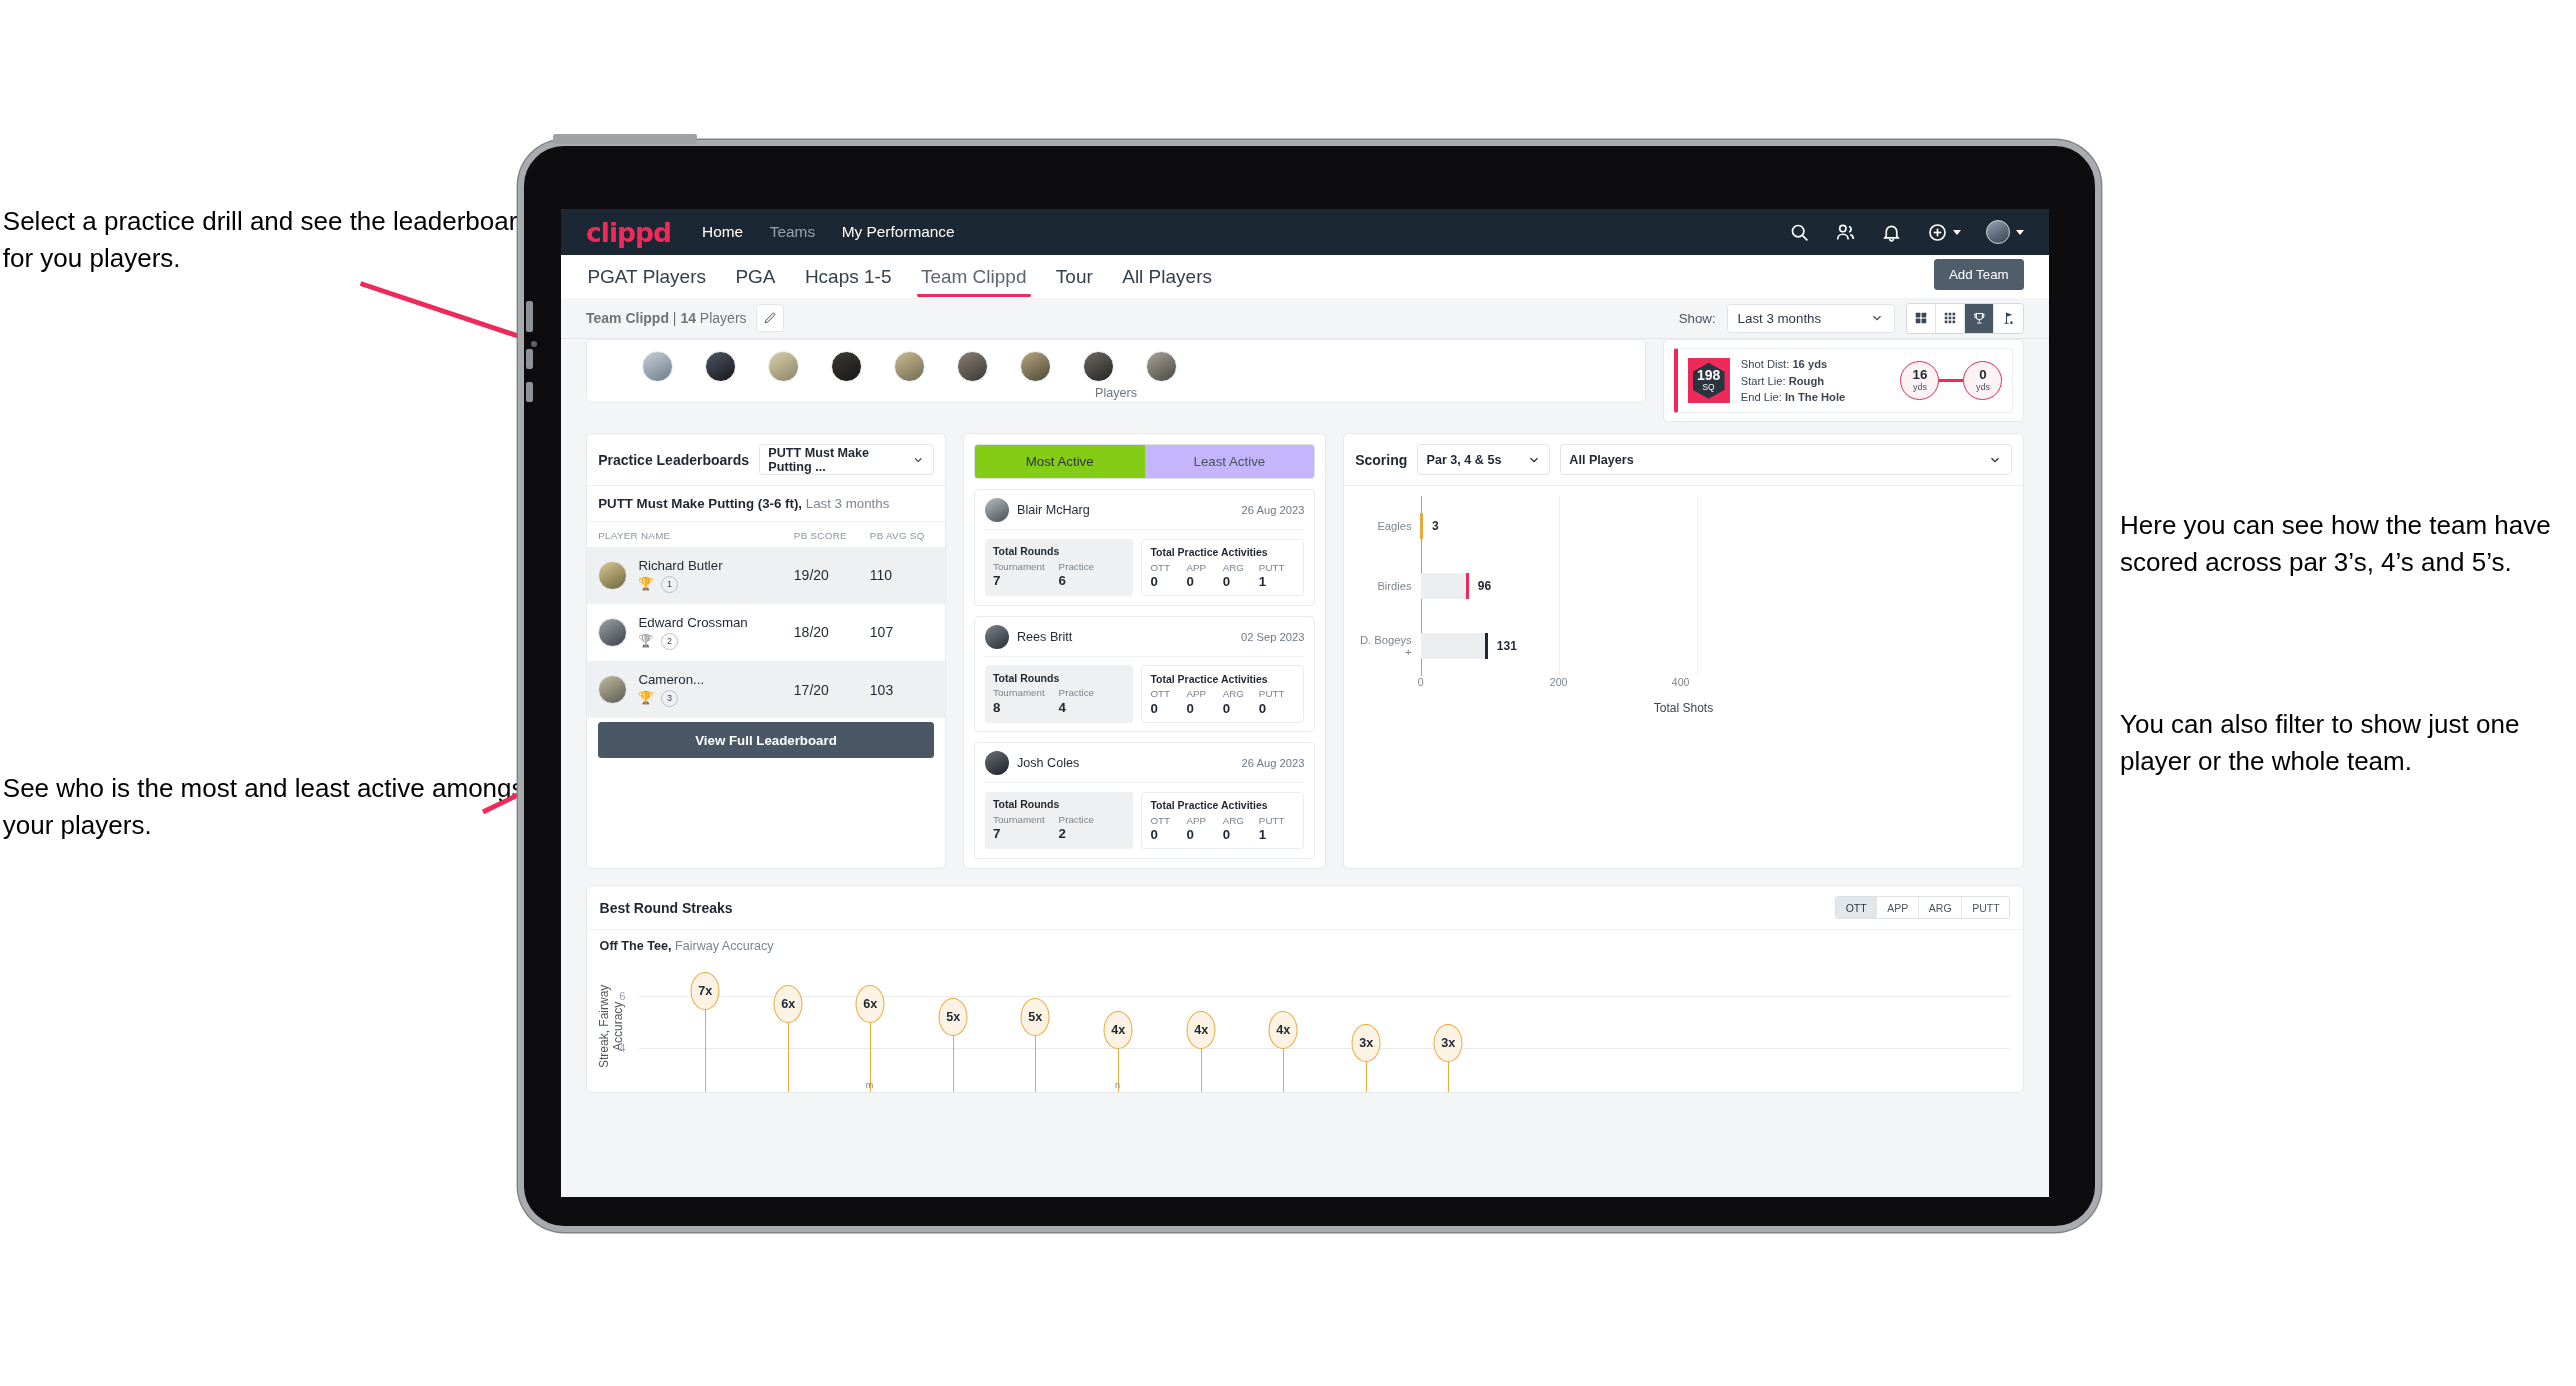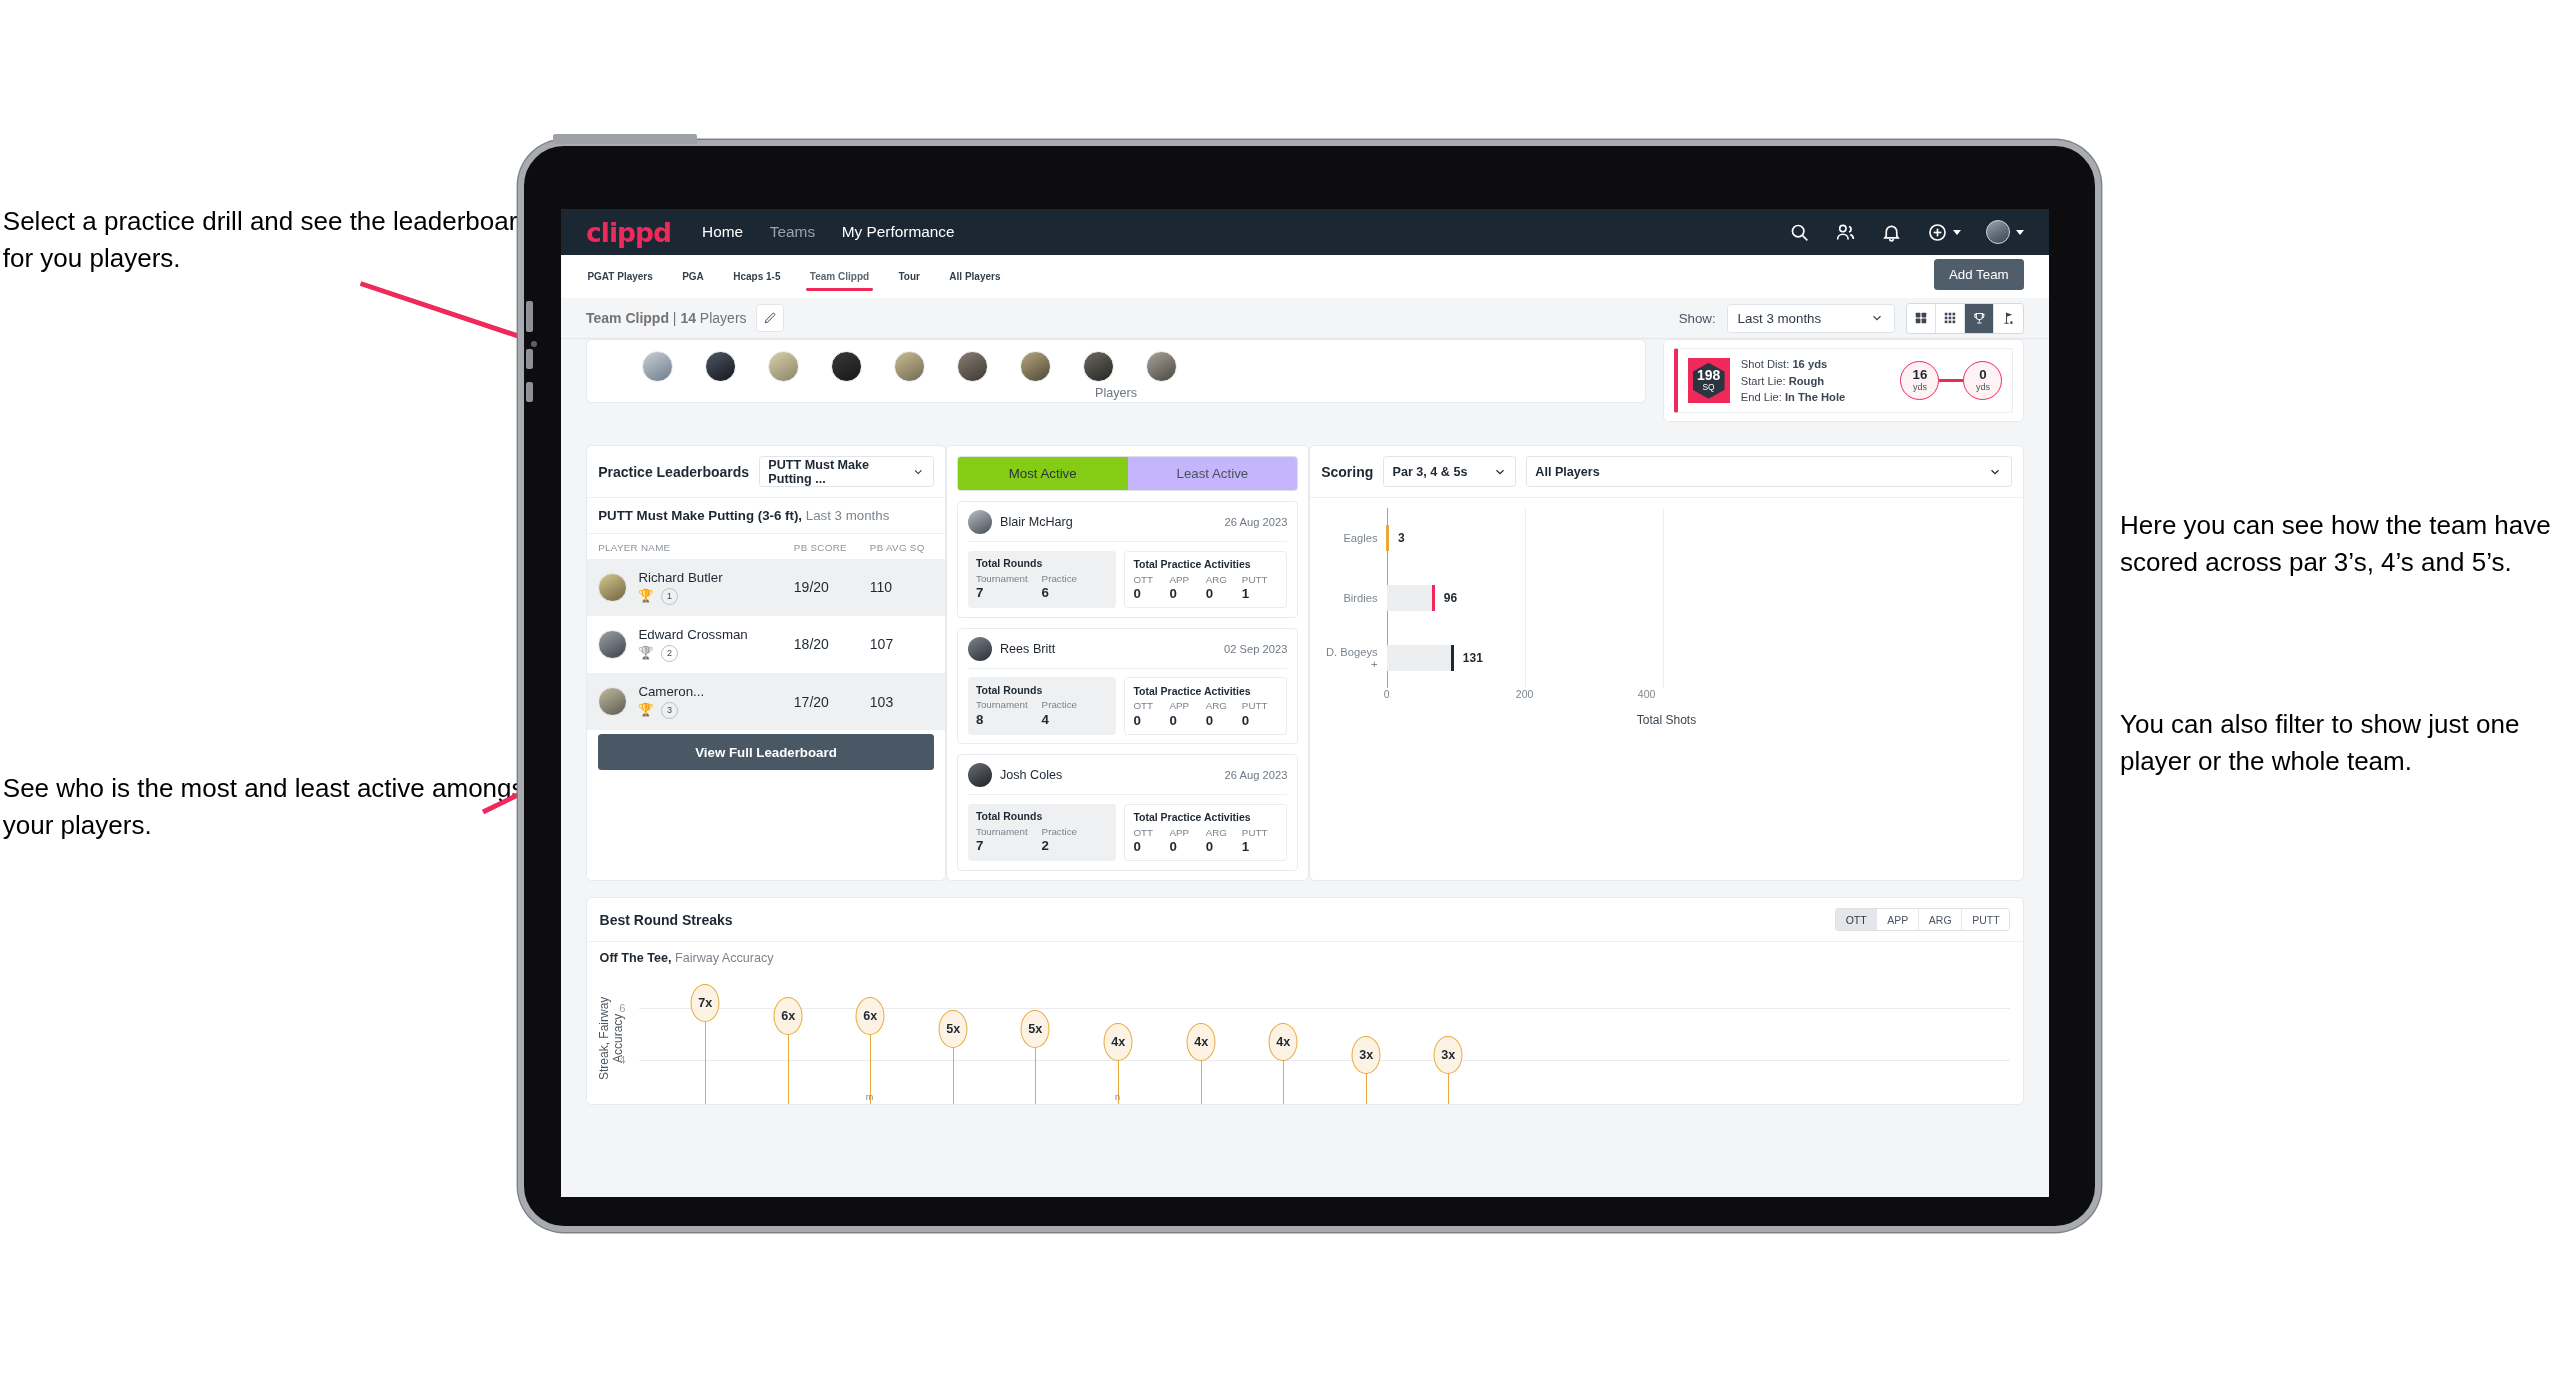--- a/index.html
+++ b/index.html
@@ -52,21 +52,21 @@
   .logo { color:#ef2a5b; font-size:26.6px; font-weight:700; letter-spacing:-1px; font-family:"DejaVu Sans", sans-serif; margin-right:31px; }
   .navlink { color:#ffffff; font-size:15.4px; margin-right:26.6px; white-space:nowrap; }
   .navlink.dim { color:#9aa3ad; }
   .nav-right { margin-left:auto; display:flex; align-items:center; gap:25px; }
   .nicon { width:21px; height:21px; display:block; }
   .chev-sm { width:0;height:0;border-left:4.9px solid transparent;border-right:4.9px solid transparent;border-top:5.6px solid #fff; display:inline-block; margin-left:5.6px; }
   .avatar-hd { width:24px;height:24px;border-radius:50%;border:1.4px solid #cfd4da; background:linear-gradient(150deg,#9aa6b4,#5f6b79 55%,#3c4652); }
 
   
   .tabsrow { background:#fff; height:43px; display:flex; align-items:center; padding:0 25px; position:relative; }
-  .tabitem { font-size:10px; color:#33404d; margin-right:26.6px; padding:12.6px 1.4px; white-space:nowrap;font-weight:bold; }
+  .tabitem { font-size:19px; color:#33404d; margin-right:26.6px; padding:12.6px 1.4px; white-space:nowrap; }
   .tabitem.active { color:#5b6672; position:relative; }
   .tabitem.active::after { content:""; position:absolute; left:-2.8px; right:-2.8px; bottom:3.5px; height:2.8px; background:#ef2a5b; border-radius:1.4px; }
   .addteam { position:absolute; right:25px; top:4.2px; background:#505e6b; color:#fff; font-size:13.3px; padding:7.7px 15.4px; border-radius:3.5px; white-space:nowrap; }
 
   
   .subbar { background:#f4f5f7; height:41px; display:flex; align-items:center; padding:0 25px; border-bottom:0.7px solid #e4e7eb; }
   .teamlabel { font-size:14px; color:#737373; }
   .teamlabel b { font-weight:700; }
   .editbtn { width:28px;height:28px;background:#fff;border:0.7px solid #e2e5e9;border-radius:3.5px;margin-left:9.8px;display:flex;align-items:center;justify-content:center; }
   .sb-right { margin-left:auto; display:flex; align-items:center; gap:11.2px; }
@@ -95,21 +95,21 @@
   .hexin .n { font-size:14px;font-weight:700;line-height:1; }
   .hexin .s { font-size:8.4px;line-height:1.3; }
   .shotlines { font-size:11.2px; color:#3c4652; line-height:1.45; }
   .shotlines b { font-weight:700; }
   .dumbbell { margin-left:auto; display:flex; align-items:center; }
   .dbcirc { width:39px;height:39px;border-radius:50%;border:1.4px solid #ef2a5b;background:#fdf2f4;display:flex;flex-direction:column;align-items:center;justify-content:center; }
   .dbcirc .v { font-size:13.3px;font-weight:700;color:#1f2832;line-height:1; }
   .dbcirc .u { font-size:9px;color:#4c5662;line-height:1.4; }
   .dbbar { width:24px;height:3.5px;background:#ef2a5b; }
 
-  .row2 { display:flex; margin-top:23px; }
+  .row2 { display:flex; gap:17px; margin-top:11px; }
   .panel-lb { width:360px; }
   .panel-act { width:363px; }
   .panel-sc { flex:1 1 auto; }
 
   .phead { display:flex; align-items:center; padding:9.8px 11.2px; gap:9.8px; border-bottom:0.7px solid #edf0f3; }
   .ptitle { font-size:14px; font-weight:700; color:#1f2832; white-space:nowrap; }
   .drop { flex:1 1 auto; border:0.7px solid #e1e5ea; border-radius:3.5px; height:31px; display:flex; align-items:center; padding:0 8.4px; font-size:12.6px; font-weight:700; color:#1f2832; }
   .drop .cv { margin-left:auto; }
 
   .lbsub { padding:9.8px 11.2px; font-size:13.3px; color:#1f2832; border-bottom:0.7px solid #eef1f4; }

